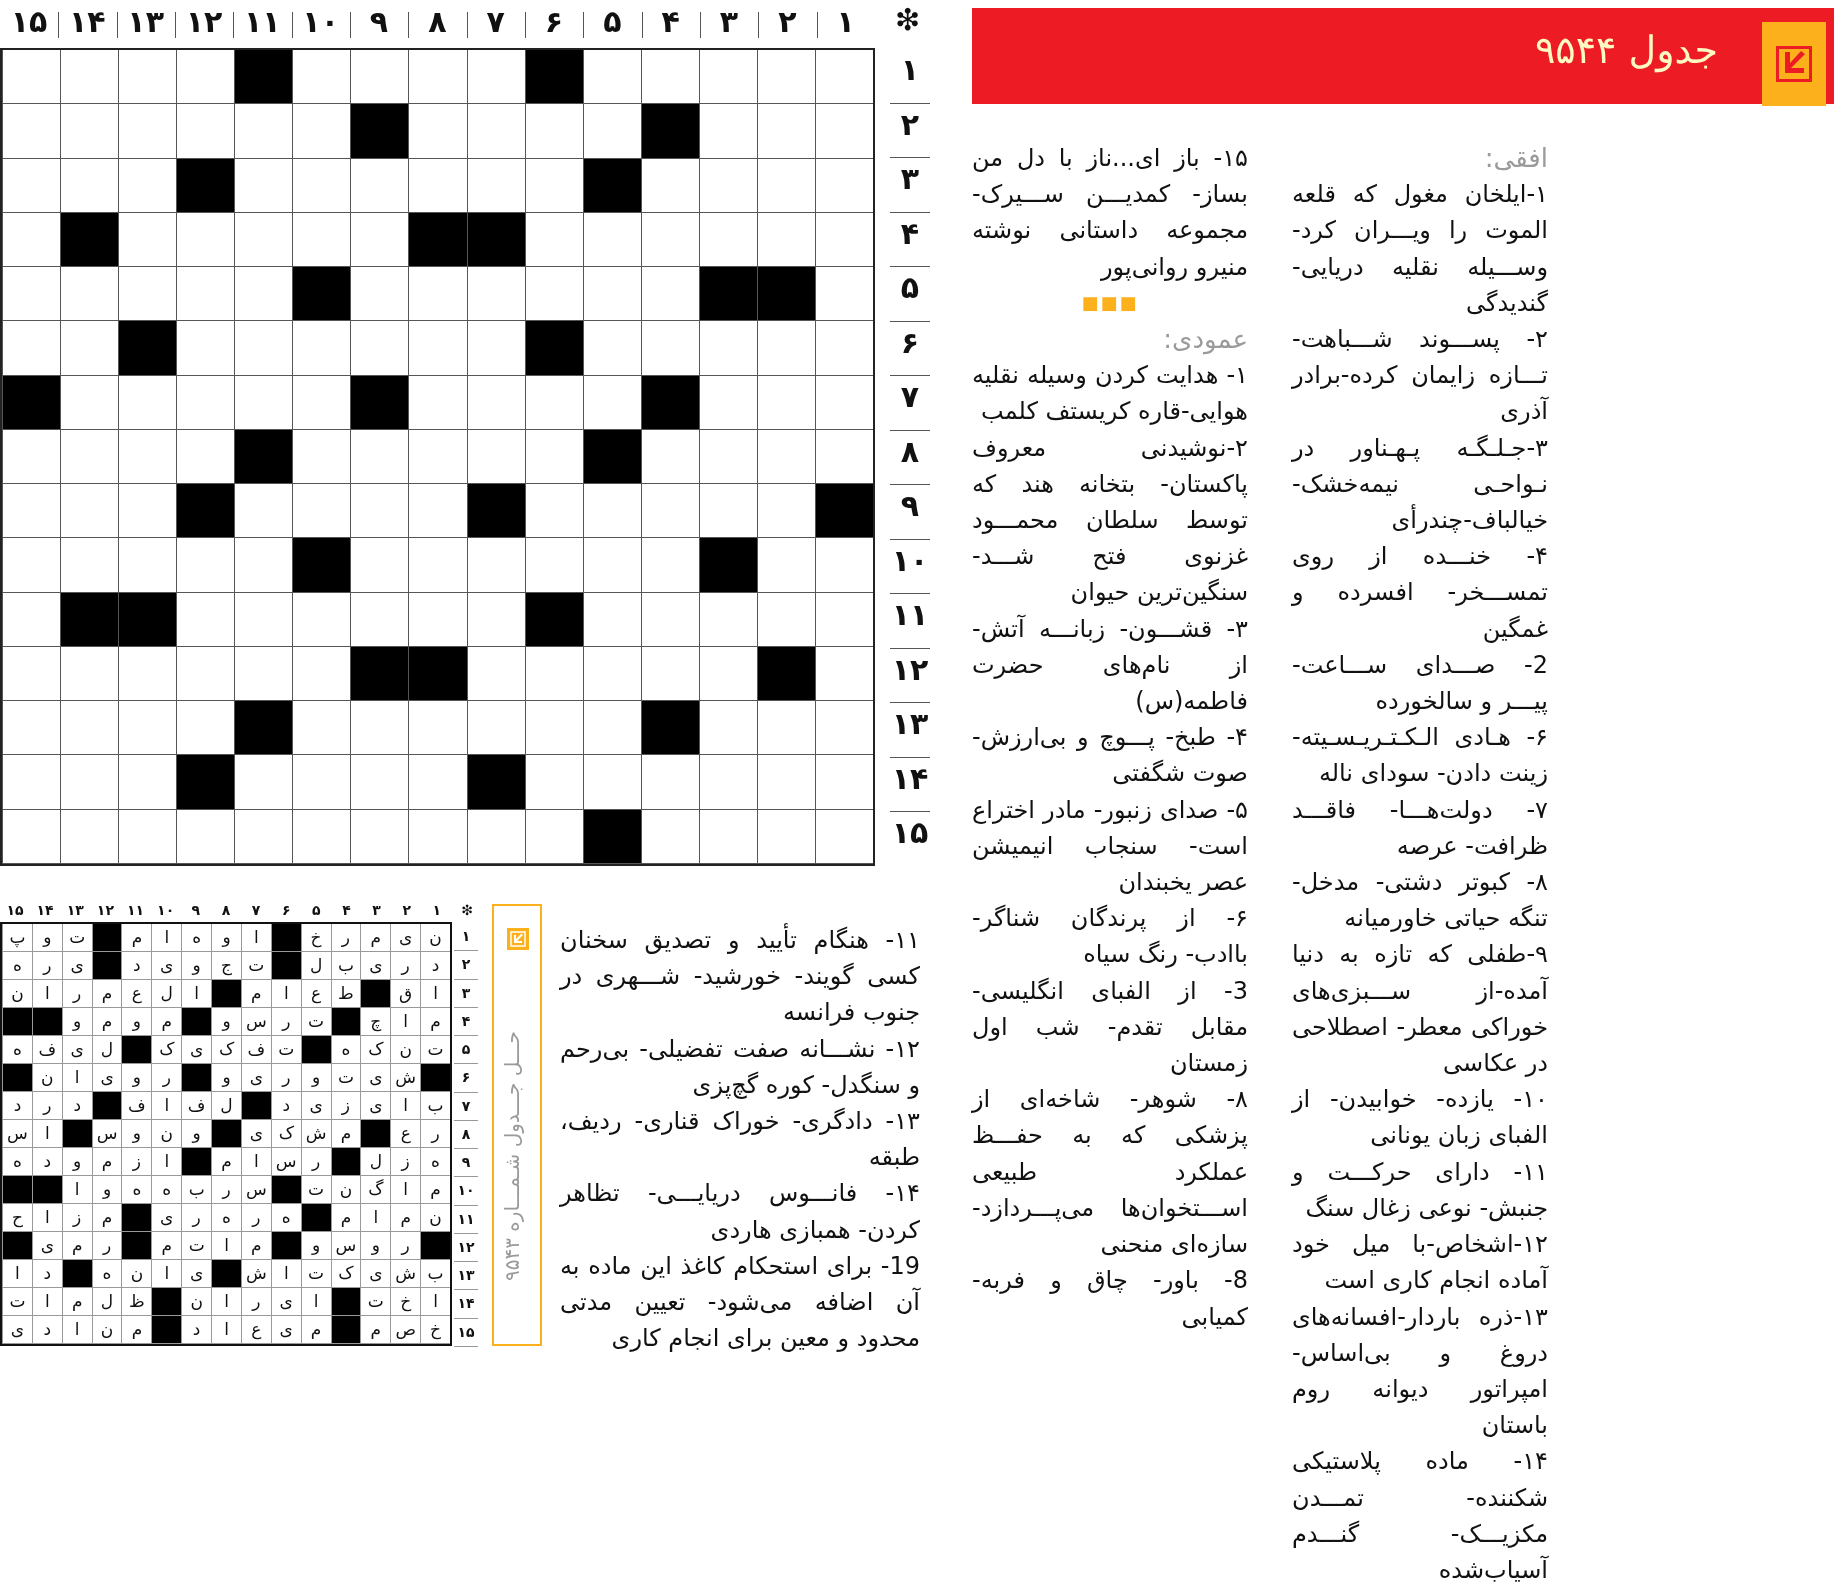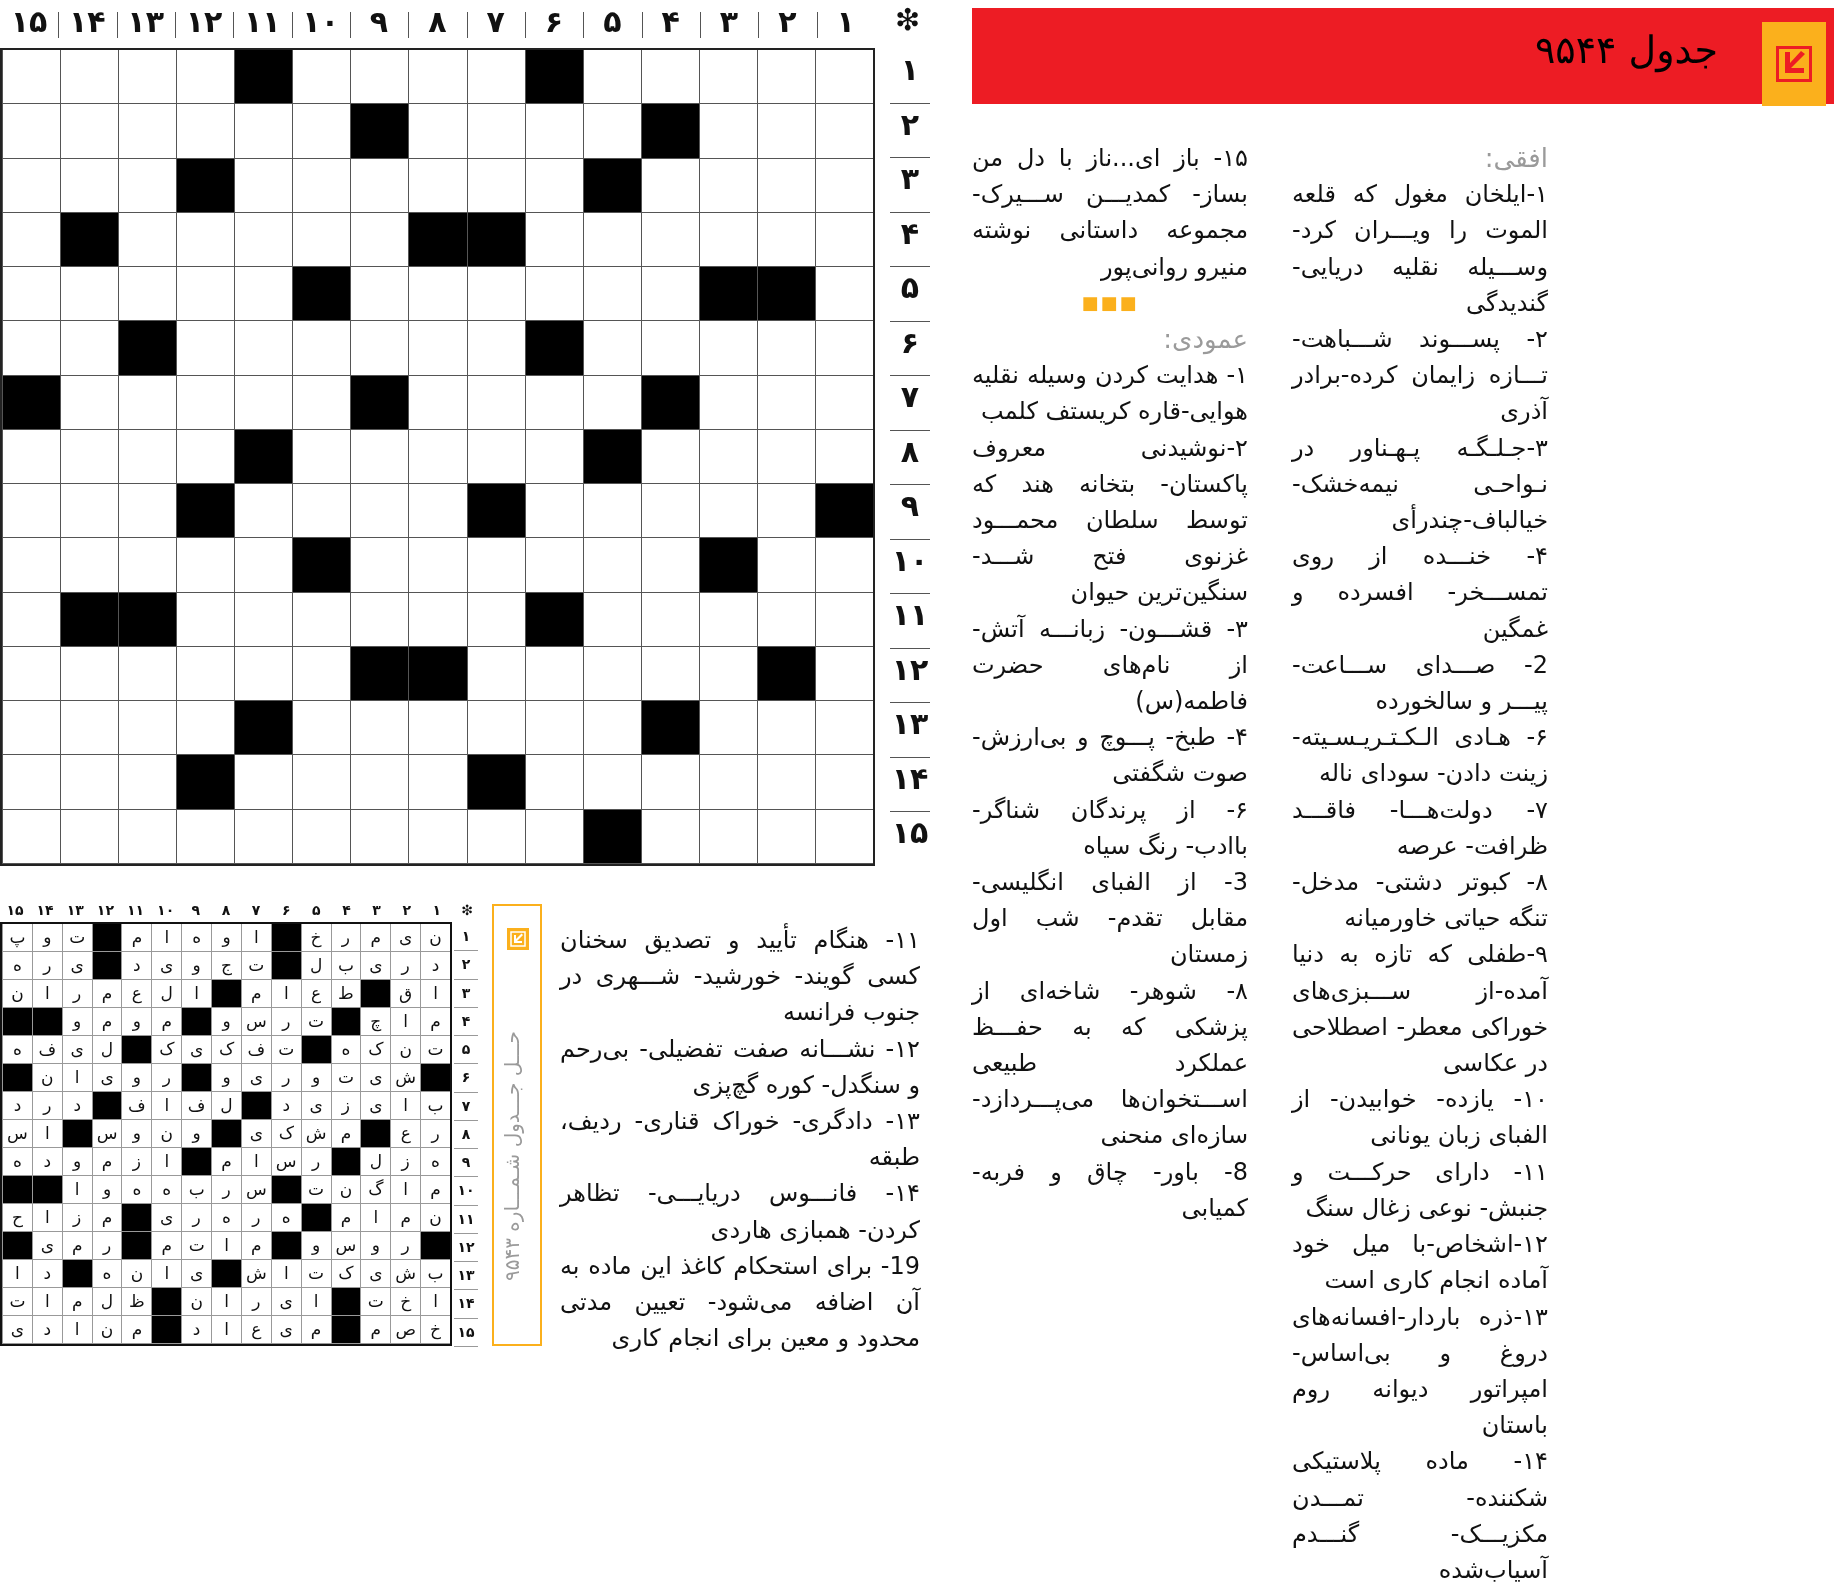--- a/index.html
+++ b/index.html
@@ -21,21 +21,21 @@
   .cell.blk { background:#000; }
 
   #row-header { position:absolute; left:880px; top:48px; width:60px; height:818px; }
   .rownum { position:absolute; left:0; width:60px; text-align:center;
             font-weight:bold; font-size:30px; }
   .rowsep { position:absolute; left:10px; width:40px; height:1px; background:#555; }
 
   
   #banner { position:absolute; left:972px; top:8px; width:862px; height:96px;
             background:#ed1c24; }
-  #banner-title { position:absolute; right:116px; top:20px; color:#000000;
+  #banner-title { position:absolute; right:116px; top:20px; color:#fef9c3;
                   font-size:38px; direction:rtl; font-family:"DejaVu Serif", serif; }
   #banner-logo { position:absolute; right:8px; top:14px; width:64px; height:84px;
                  background:#fbb01c; }
   #banner-logo svg { position:absolute; left:14px; top:24px; }
 
   
   .clue-col { position:absolute; direction:rtl; text-align:justify; font-size:24px;
               line-height:36.2px; }
   .clue-col p { margin:0; }
   .clue-head { color:#9a9a9a; font-size:26px; }
@@ -393,20 +393,21 @@
     <p>۱۴- ماده پلاستیکی شکننده- تمـــدن مکزیـــک- گنـــدم آسیاب‌شده</p>
   </div>
 <div id="clues-mid" class="clue-col">
     <p>۱۵- باز ای...ناز با دل من بساز- کمدیـــن ســـیرک- مجموعه داستانی نوشته منیرو روانی‌پور</p>
     <p class="dots">■■■</p>
     <p class="clue-head">عمودی:</p>
     <p>۱- هدایت کردن وسیله نقلیه هوایی-قاره کریستف کلمب</p>
     <p>۲-نوشیدنی معروف پاکستان- بتخانه هند که توسط سلطان محمـــود غزنوی فتح شـــد- سنگین‌ترین حیوان</p>
     <p>۳- قشـــون- زبانـــه آتش- از نام‌های حضرت فاطمه(س)</p>
     <p>۴- طبخ- پـــوچ و بی‌ارزش- صوت شگفتی</p>
+    <p>۵- صدای زنبور- مادر اختراع است- سنجاب انیمیشن عصر یخبندان</p>
     <p>۶- از پرندگان شناگر- باادب- رنگ سیاه</p>
     <p>3- از الفبای انگلیسی- مقابل تقدم- شب اول زمستان</p>
     <p>۸- شوهر- شاخه‌ای از پزشکی که به حفـــظ عملکرد طبیعی اســـتخوان‌ها می‌پـــردازد- سازه‌ای منحنی</p>
     <p>8- باور- چاق و فربه- کمیابی</p>
   </div>
 <div id="clues-bottom" class="clue-col">
     <p>۱۱- هنگام تأیید و تصدیق سخنان کسی گویند- خورشید- شـــهری در جنوب فرانسه</p>
     <p>۱۲- نشـــانه صفت تفضیلی- بی‌رحم و سنگدل- کوره گچ‌پزی</p>
     <p>۱۳- دادگری- خوراک قناری- ردیف، طبقه</p>
     <p>۱۴- فانـــوس دریایـــی- تظاهر کردن- همبازی هاردی</p>

